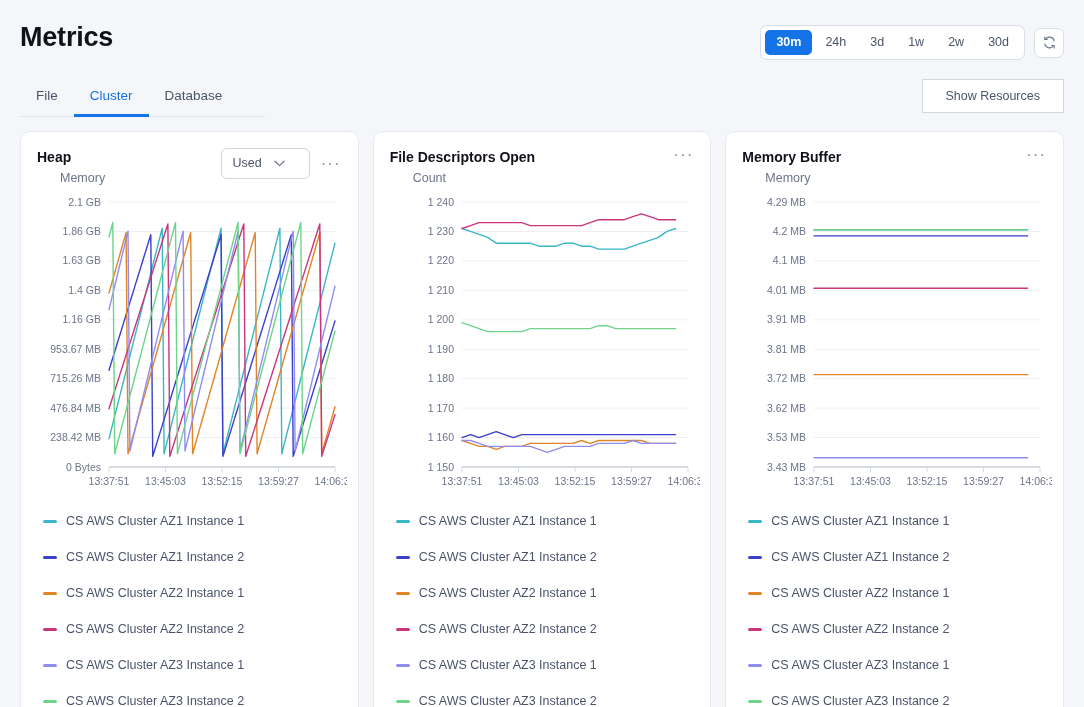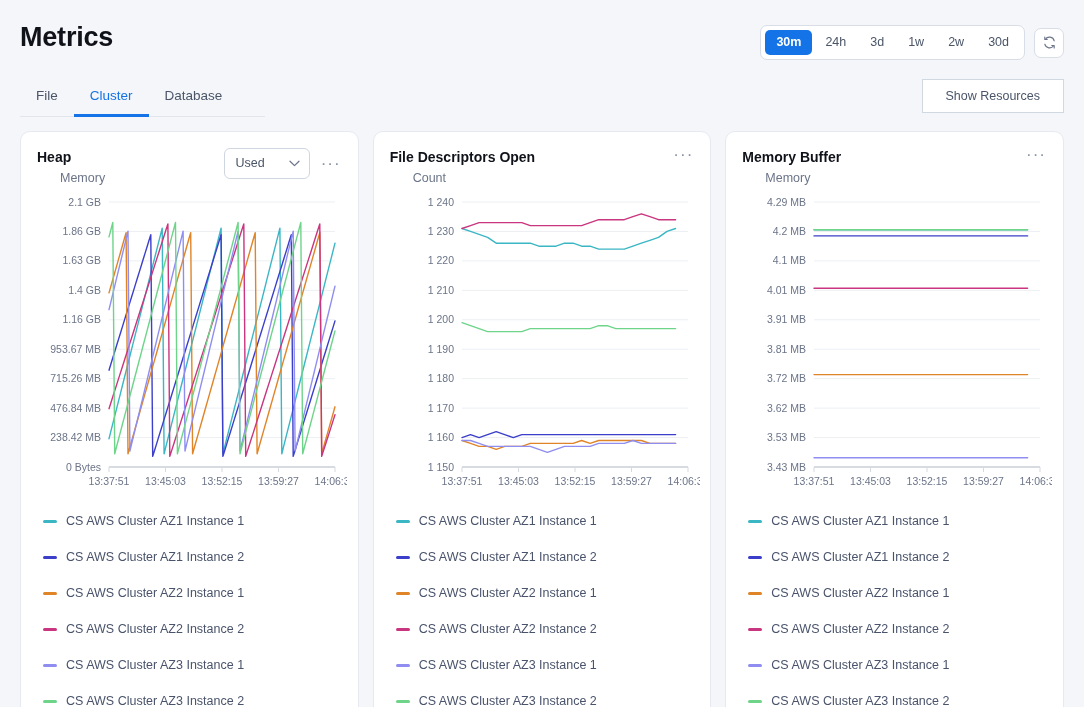--- a/index.html
+++ b/index.html
@@ -153,24 +153,24 @@
   .card-head-right {
     display: flex;
     align-items: center;
     gap: 10px;
     flex: 0 0 auto;
   }
   .select-box {
     display: flex;
     align-items: center;
     justify-content: space-between;
-    gap: 24px;
+    gap: 12px;
     border: 1px solid #cfd6e0;
     border-radius: 6px;
-    padding: 7px 9px 7px 11px;
+    padding: 7px 24px 7px 11px;
     background: #ffffff;
     cursor: pointer;
     min-width: 72px;
   }
   .select-value {
     font-size: 12.5px;
     color: #4a5568;
     line-height: 15px;
   }
   .kebab {

